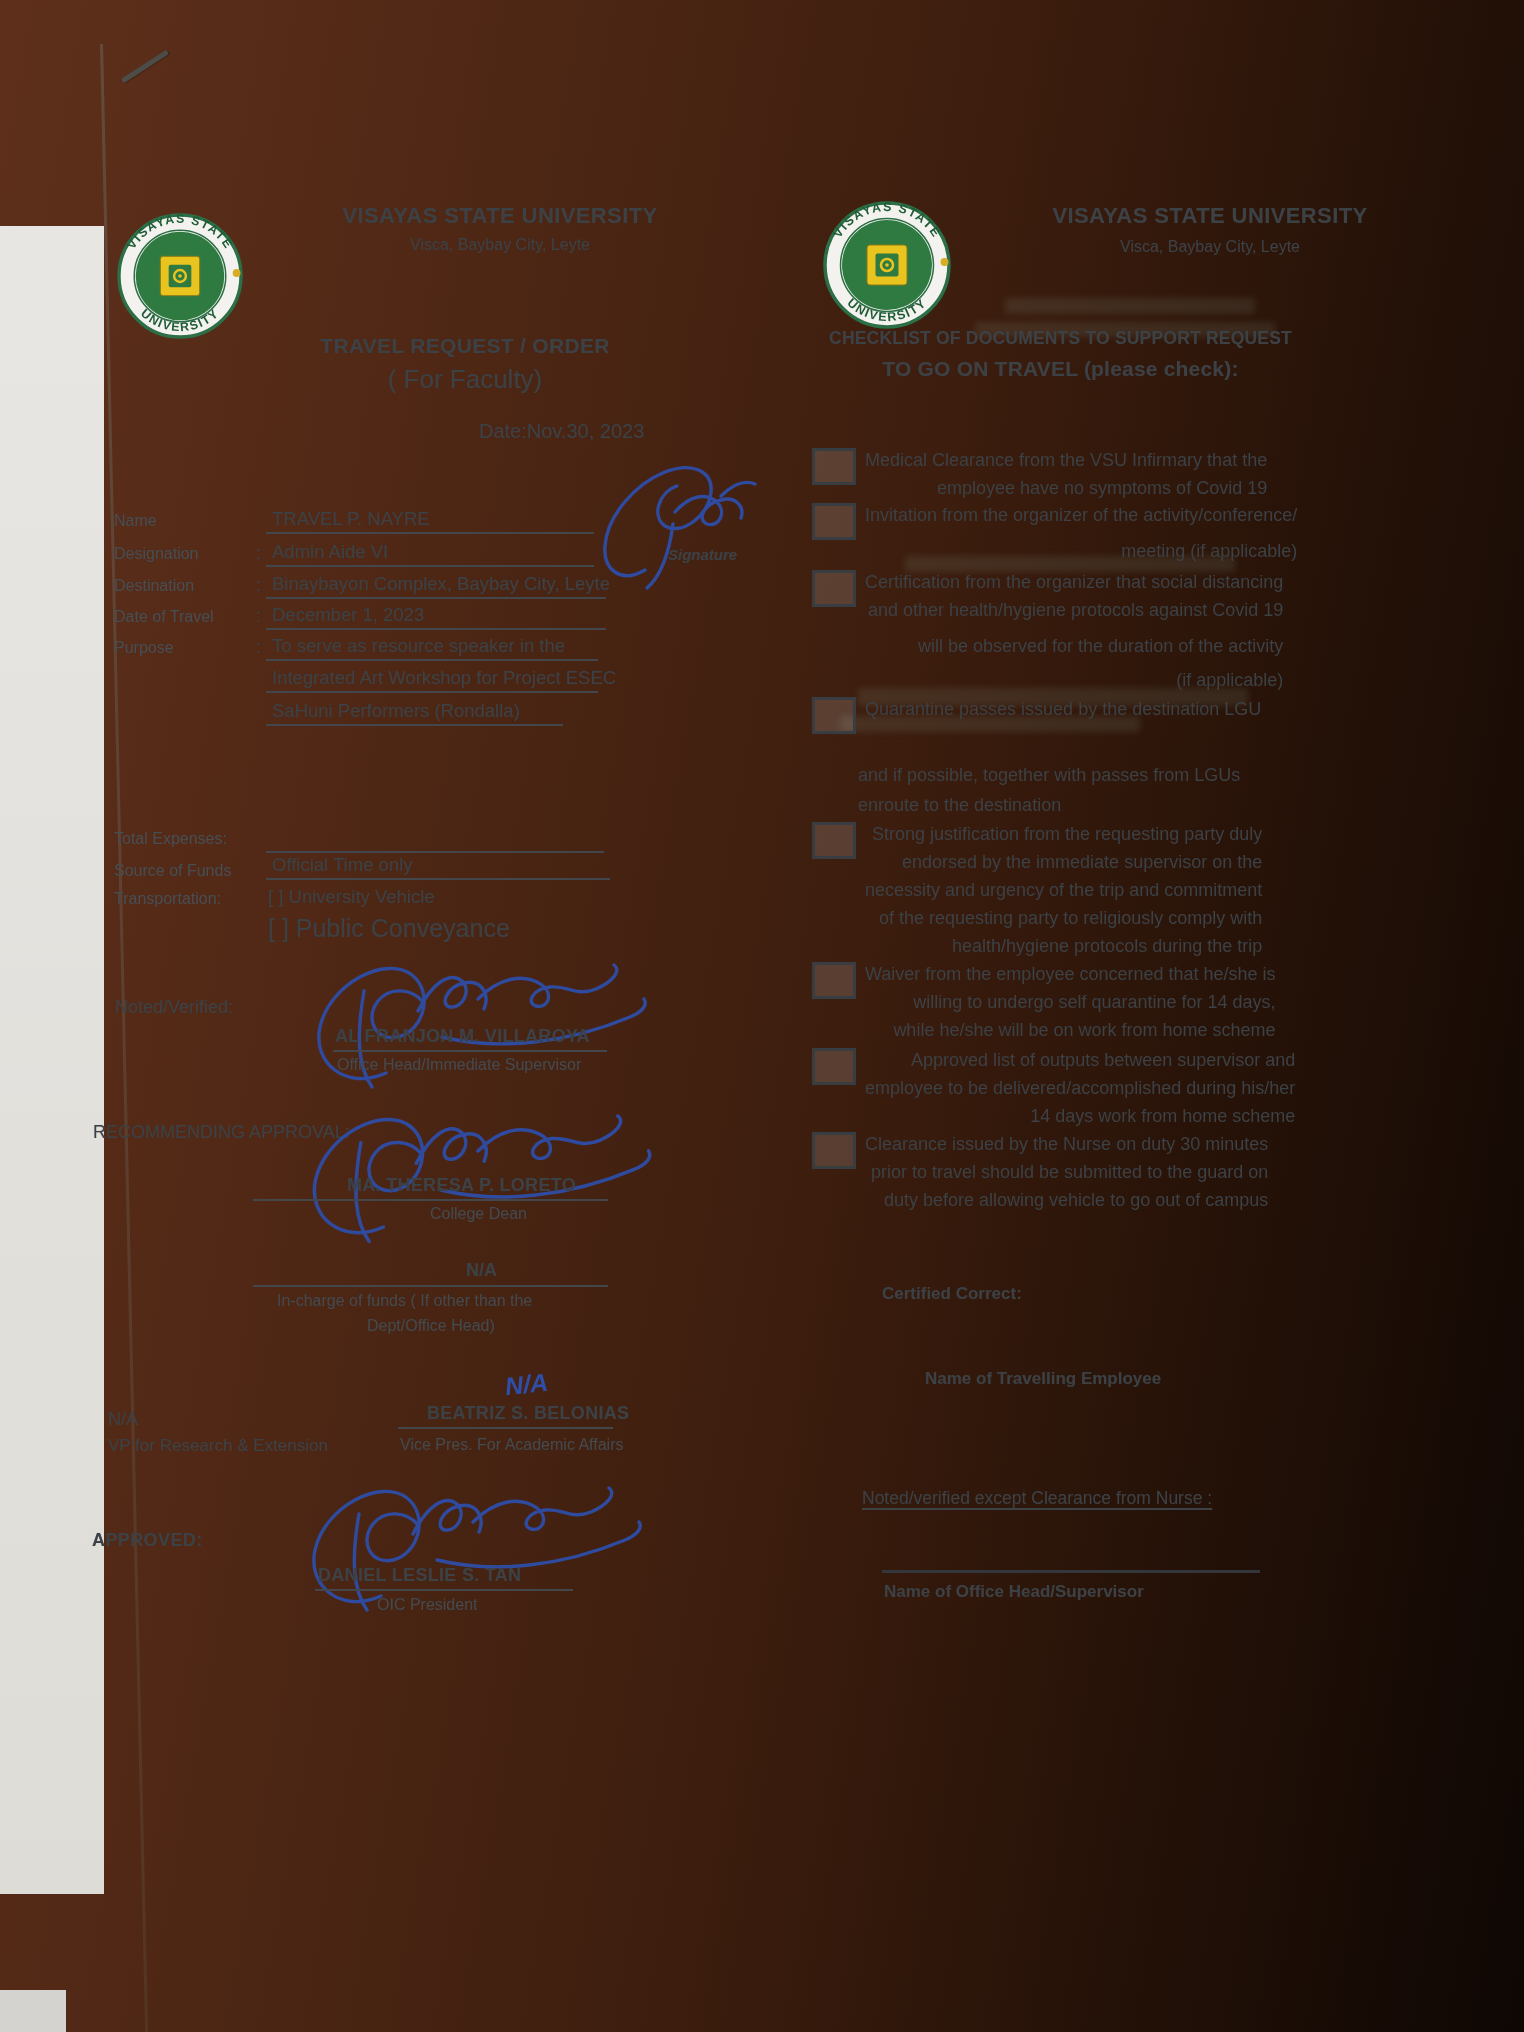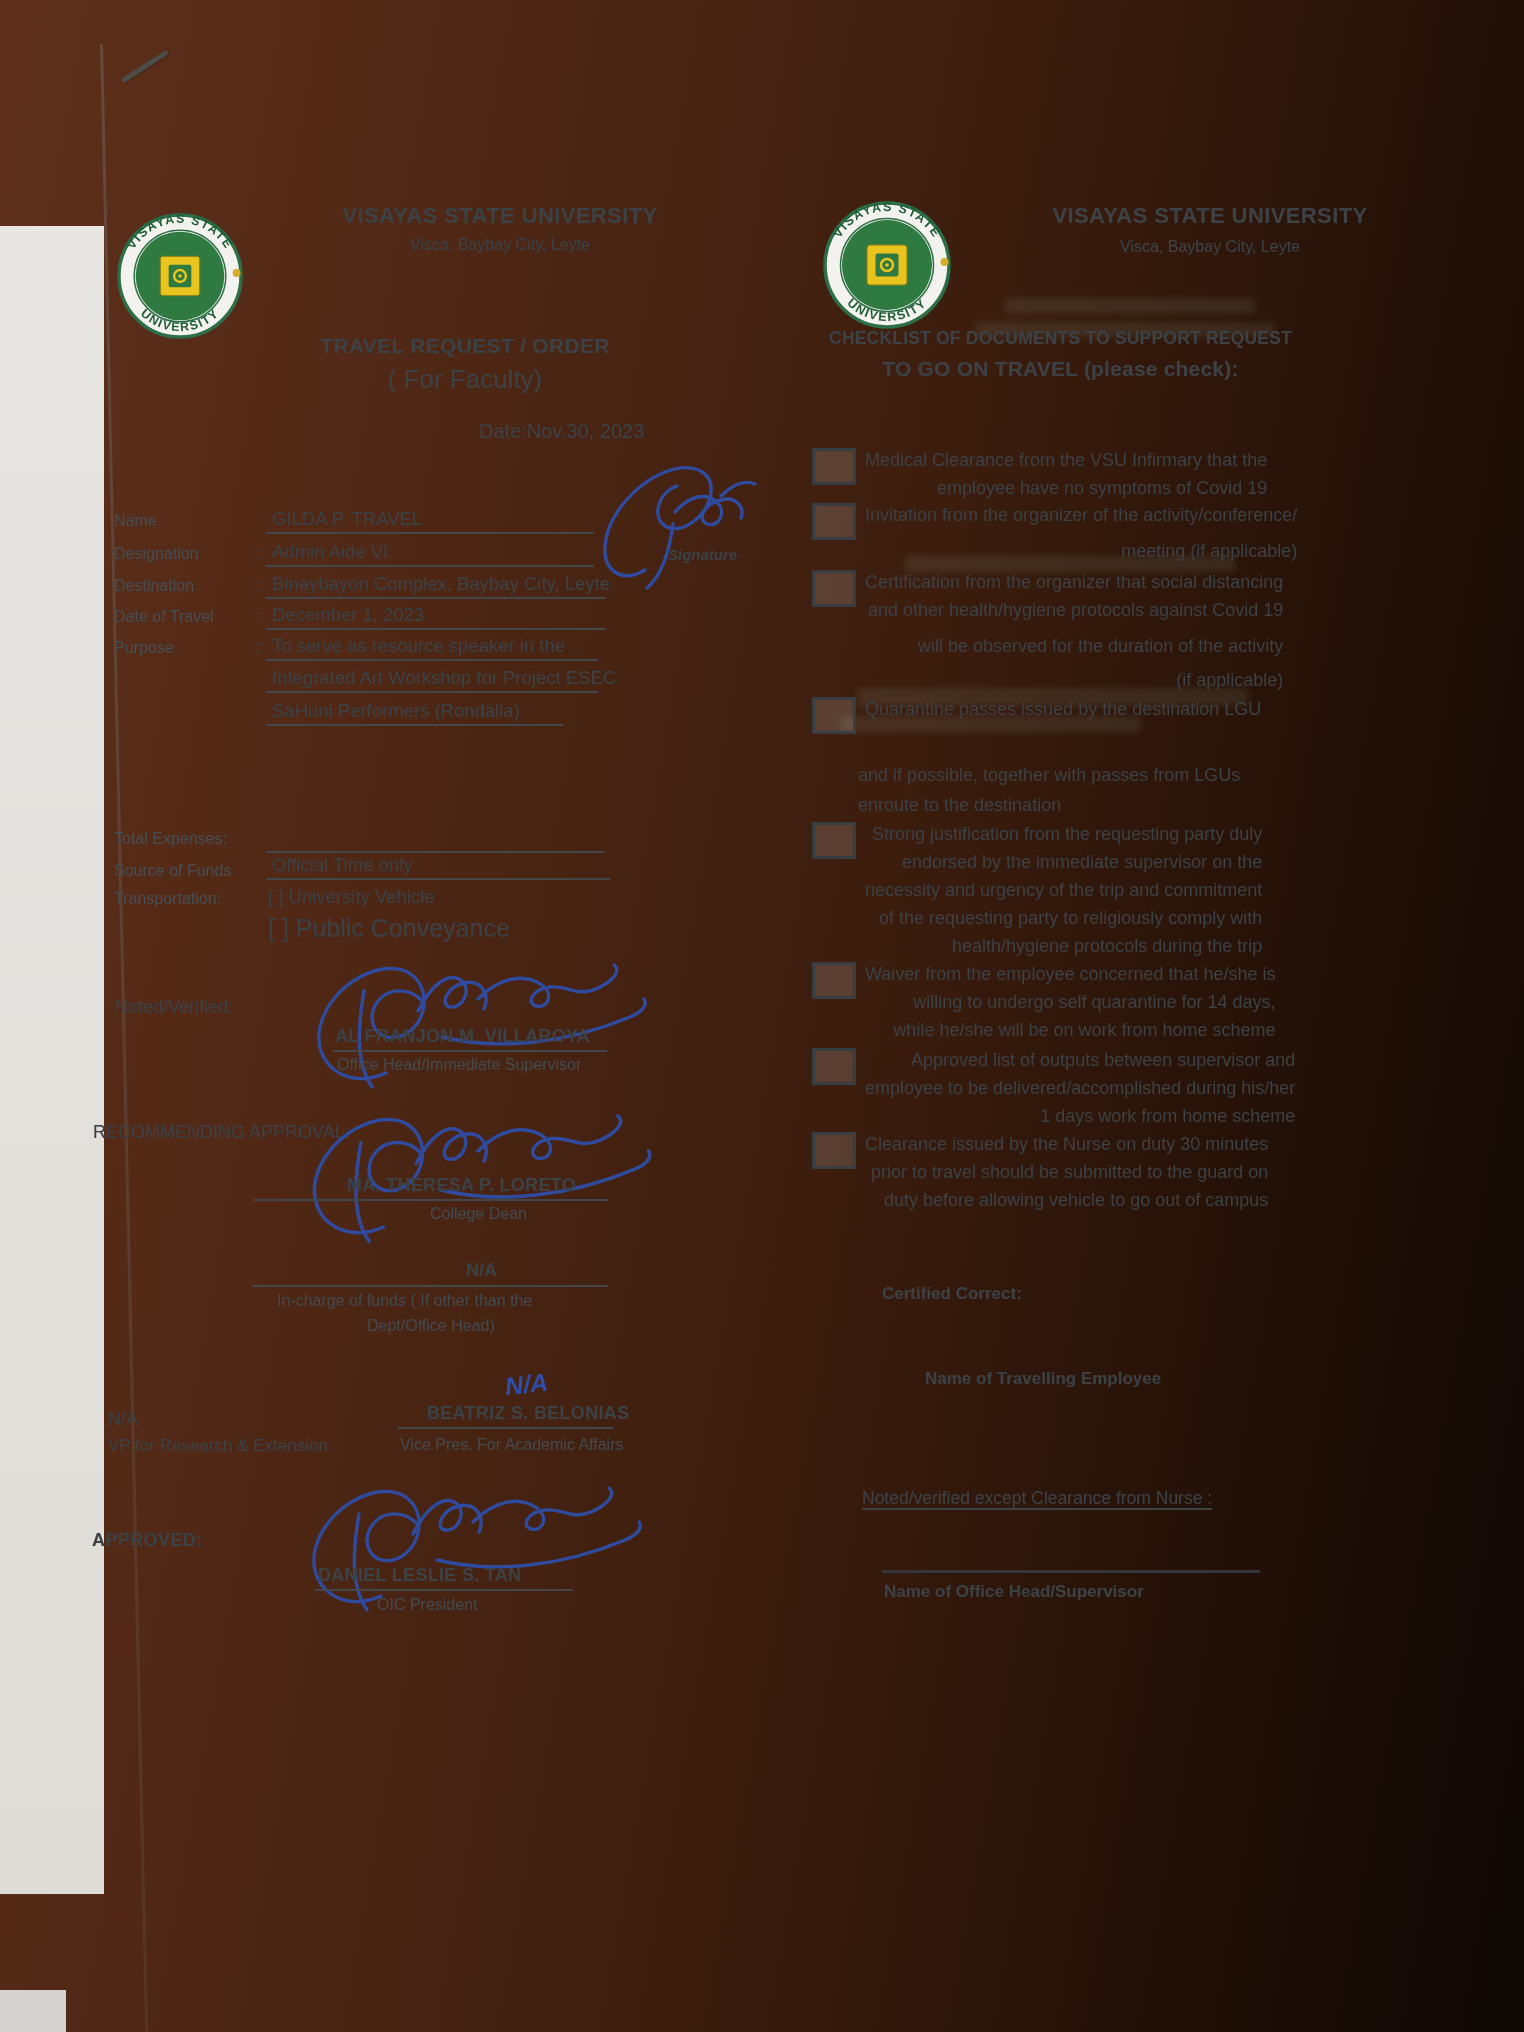--- a/index.html
+++ b/index.html
@@ -86,21 +86,21 @@
     </svg>
   </div>
   <div class="t b c" style="left:280px;top:203px;width:440px;font-size:22px;letter-spacing:.4px">VISAYAS STATE UNIVERSITY</div>
   <div class="t c" style="left:280px;top:236px;width:440px;font-size:16px">Visca, Baybay City, Leyte</div>
 
   <div class="t b c" style="left:270px;top:334px;width:390px;font-size:21px;letter-spacing:.3px">TRAVEL REQUEST / ORDER</div>
   <div class="t c" style="left:270px;top:364px;width:390px;font-size:26px">( For Faculty)</div>
   <div class="t" style="left:479px;top:420px;font-size:20px">Date:Nov.30, 2023</div>
 
   <div class="t fieldlabel" style="left:114px;top:512px">Name</div>
-  <div class="t fieldval" style="left:266px;top:508px;width:318px">GILDA P. TRAVEL</div>
+  <div class="t fieldval" style="left:266px;top:508px;width:318px">TRAVEL P. NAYRE</div>
 
   <div class="t fieldlabel" style="left:114px;top:545px">Designation</div>
   <div class="t colon" style="left:256px;top:543px">:</div>
   <div class="t fieldval" style="left:266px;top:541px;width:318px">Admin Aide VI</div>
 
   <div class="t fieldlabel" style="left:114px;top:577px">Destination</div>
   <div class="t colon" style="left:256px;top:575px">:</div>
   <div class="t fieldval" style="left:266px;top:573px;width:330px">Binaybayon Complex, Baybay City, Leyte</div>
 
   <div class="t fieldlabel" style="left:114px;top:608px">Date of Travel</div>
@@ -241,21 +241,21 @@
       <div>willing to undergo self quarantine for 14 days,</div>
       <div>while he/she will be on work from home scheme</div>
     </div>
   </div>
 
   <div class="check-item" style="left:812px;top:1046px">
     <div class="cbox"></div>
     <div class="clines">
       <div>Approved list of outputs between supervisor and</div>
       <div>employee to be delivered/accomplished during his/her</div>
-      <div>1 days work from home scheme</div>
+      <div>14 days work from home scheme</div>
     </div>
   </div>
 
   <div class="check-item" style="left:812px;top:1130px">
     <div class="cbox"></div>
     <div class="clines">
       <div>Clearance issued by the Nurse on duty 30 minutes</div>
       <div>prior to travel should be submitted to the guard on</div>
       <div>duty before allowing vehicle to go out of campus</div>
     </div>

